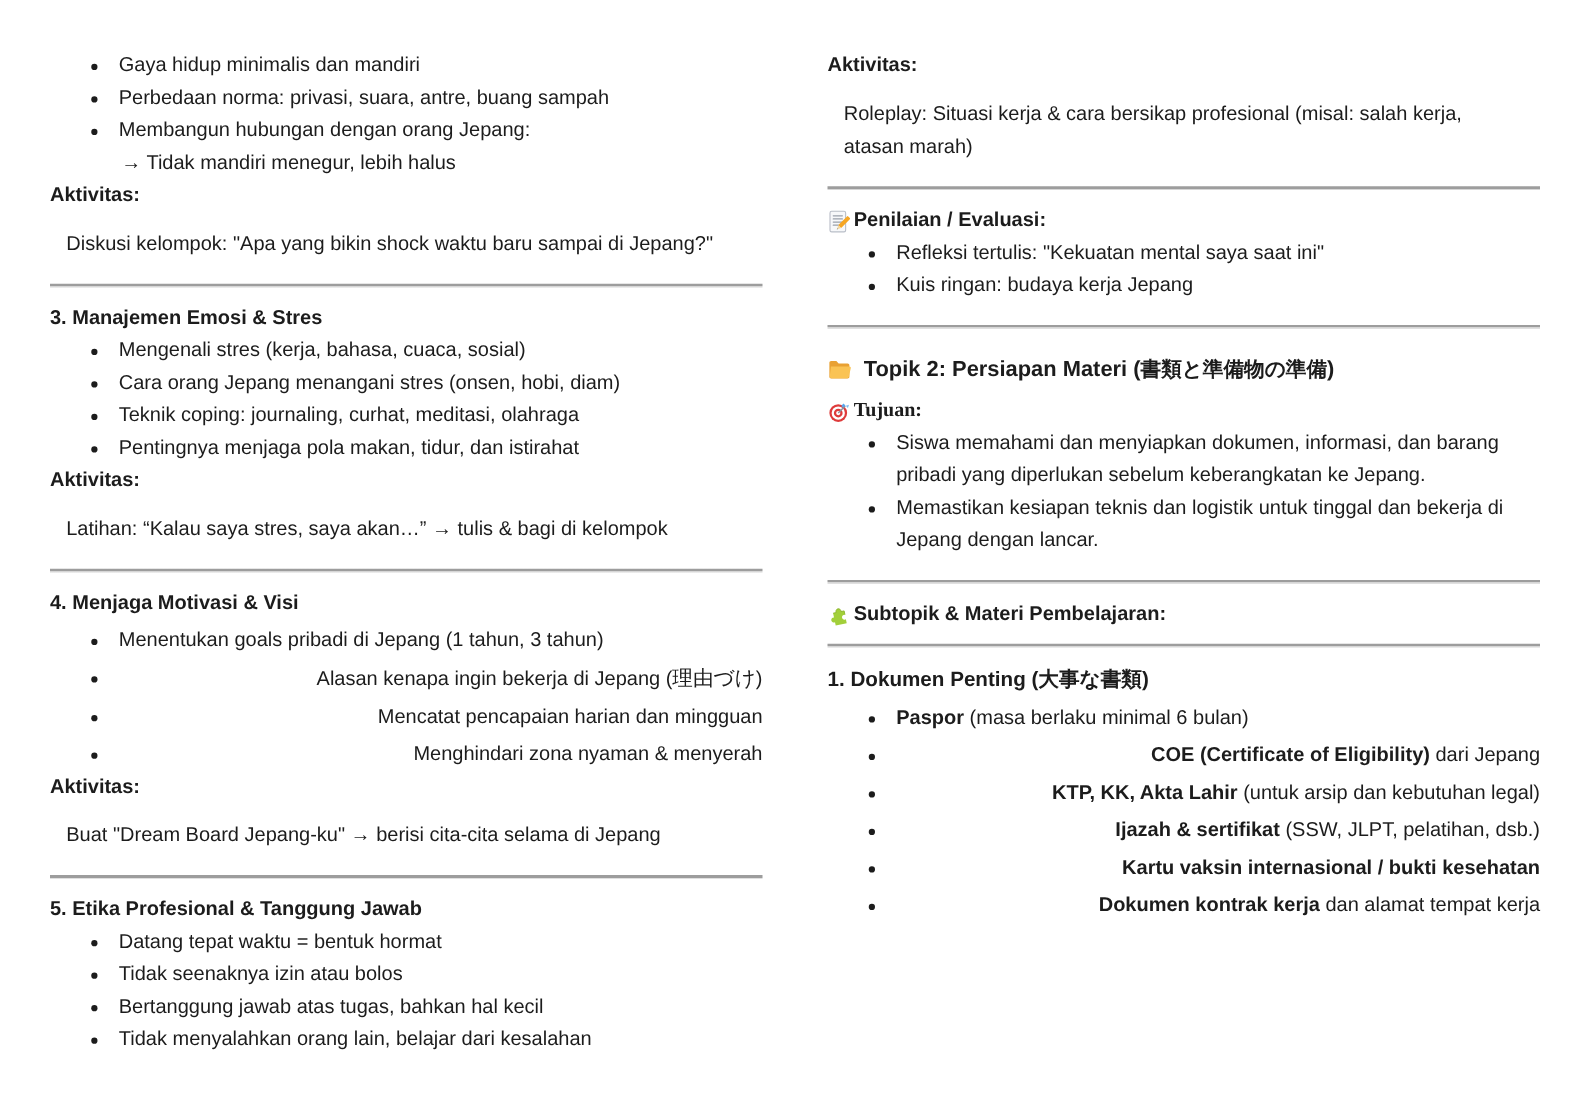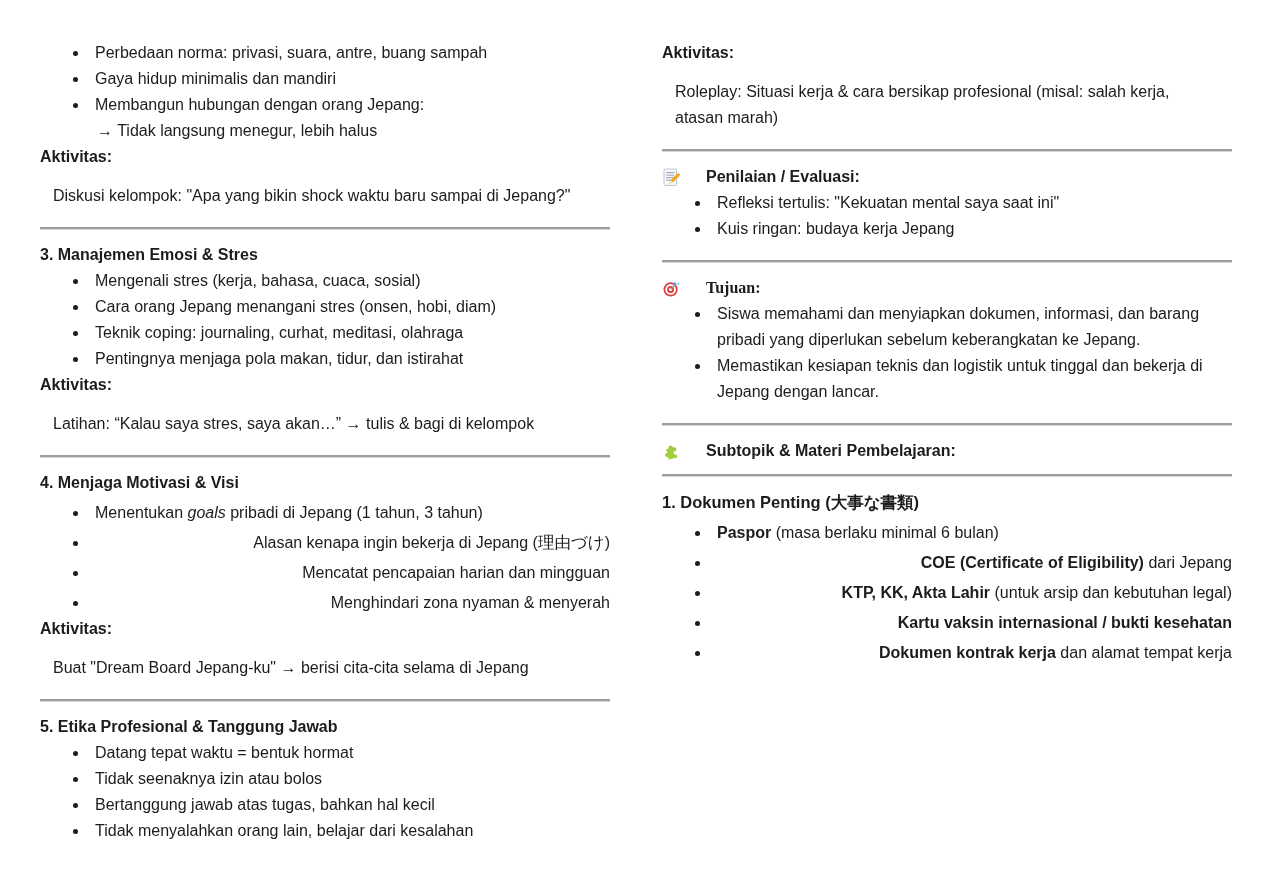--- a/index.html
+++ b/index.html
@@ -20,39 +20,39 @@
   .divider.tight{margin-top:10px;}
 
   ul.bullets{list-style:none;margin:0;padding:0;}
   ul.bullets li{position:relative;padding-left:55px;line-height:26px;}
   ul.bullets li::before{content:"";position:absolute;left:33px;top:11px;
     width:5px;height:5px;border-radius:50%;background:#1c1c1c;}
   ul.bullets.roomy{margin-top:4px;}
   ul.bullets.roomy li + li{margin-top:4px;text-align:right;}
   .subline{line-height:26px;margin-left:2px;}
 
-  .icon-heading{display:flex;align-items:center;gap:25px;font-weight:700;line-height:26px;}
+  .icon-heading{display:flex;align-items:center;gap:2px;font-weight:700;line-height:26px;}
   .icon-heading.lg{font-size:17.5px;line-height:28px;gap:10px;margin-top:18px;}
   .icon-heading.mt6{margin-top:6px;font-family:Liberation Serif, serif;}
   .icon{width:19px;height:19px;display:inline-flex;flex:none;}
   .icon svg{display:block;}
 
   .b{font-weight:700;}
-  .it{font-style:italic;}
+  .it{}
   .jp{font-family:"Liberation Serif","DejaVu Serif",serif;font-size:16.5px;}
 </style>
 </head>
 <body>
 
 <div class="page">
   <div class="col" id="col-0">
       <ul class="bullets">
+        <li>Gaya hidup minimalis dan mandiri</li>
         <li>Perbedaan norma: privasi, suara, antre, buang sampah</li>
-        <li>Gaya hidup minimalis dan mandiri</li>
-        <li>Membangun hubungan dengan orang Jepang:<div class="subline">→ Tidak langsung menegur, lebih halus</div></li>
+        <li>Membangun hubungan dengan orang Jepang:<div class="subline">→ Tidak mandiri menegur, lebih halus</div></li>
       </ul>
       <div class="heading">Aktivitas:</div>
       <p class="para">Diskusi kelompok: "Apa yang bikin shock waktu baru sampai di Jepang?"</p>
       <div class="divider"></div>
       <div class="heading">3. Manajemen Emosi &amp; Stres</div>
       <ul class="bullets">
         <li>Mengenali stres (kerja, bahasa, cuaca, sosial)</li>
         <li>Cara orang Jepang menangani stres (onsen, hobi, diam)</li>
         <li>Teknik coping: journaling, curhat, meditasi, olahraga</li>
         <li>Pentingnya menjaga pola makan, tidur, dan istirahat</li>
@@ -94,20 +94,29 @@
             </g>
           </svg>
         </span>
         <span>Penilaian / Evaluasi:</span>
       </div>
       <ul class="bullets">
         <li>Refleksi tertulis: "Kekuatan mental saya saat ini"</li>
         <li>Kuis ringan: budaya kerja Jepang</li>
       </ul>
       <div class="divider"></div>
+      <div class="icon-heading lg">
+        <span class="icon">
+          <svg width="19" height="19" viewBox="0 0 19 19">
+            <path d="M1.5 4.2c0-.8.6-1.4 1.4-1.4h4.2l1.8 1.9h7.2c.8 0 1.4.6 1.4 1.4v9.2c0 .8-.6 1.4-1.4 1.4H2.9c-.8 0-1.4-.6-1.4-1.4z" fill="#e9a133"></path>
+            <path d="M2.7 7.1h14.8c.8 0 1.3.7 1.1 1.4l-1.5 6.9c-.2.7-.8 1.1-1.5 1.1H3.2c-.8 0-1.4-.6-1.4-1.4z" fill="#fac354"></path>
+          </svg>
+        </span>
+        <span><span class="b">Topik 2: Persiapan Materi (</span><span class="b jp">書類と準備物の準備</span><span class="b">)</span></span>
+      </div>
       <div class="icon-heading mt6">
         <span class="icon">
           <svg width="19" height="19" viewBox="0 0 19 19">
             <circle cx="8.6" cy="10.4" r="7.1" fill="#de3b3b"></circle>
             <circle cx="8.6" cy="10.4" r="5.3" fill="#ffffff"></circle>
             <circle cx="8.6" cy="10.4" r="3.5" fill="#de3b3b"></circle>
             <circle cx="8.6" cy="10.4" r="1.7" fill="#ffffff"></circle>
             <path d="M8.6 10.4L14.2 4.8" stroke="#8a93a0" stroke-width="1.1"></path>
             <path d="M12.7 2.7l1.7 1.7-2.2 1.5-1.2-1.2z" fill="#58a7f0"></path>
             <path d="M16.3 6.3l-1.7-1.7 2.6-.9z" fill="#7cbcf4"></path>
@@ -130,17 +139,18 @@
           </svg>
         </span>
         <span>Subtopik &amp; Materi Pembelajaran:</span>
       </div>
       <div class="divider tight"></div>
       <div class="heading md"><span class="b">1. Dokumen Penting (</span><span class="b jp">大事な書類</span><span class="b">)</span></div>
       <ul class="bullets roomy">
         <li><span class="b">Paspor</span><span> (masa berlaku minimal 6 bulan)</span></li>
         <li><span class="b">COE (Certificate of Eligibility)</span><span> dari Jepang</span></li>
         <li><span class="b">KTP, KK, Akta Lahir</span><span> (untuk arsip dan kebutuhan legal)</span></li>
+        <li><span class="b">Ijazah &amp; sertifikat</span><span> (SSW, JLPT, pelatihan, dsb.)</span></li>
         <li><span class="b">Kartu vaksin internasional / bukti kesehatan</span></li>
         <li><span class="b">Dokumen kontrak kerja</span><span> dan alamat tempat kerja</span></li>
       </ul>
     </div>
 </div>
 
 </body></html>

